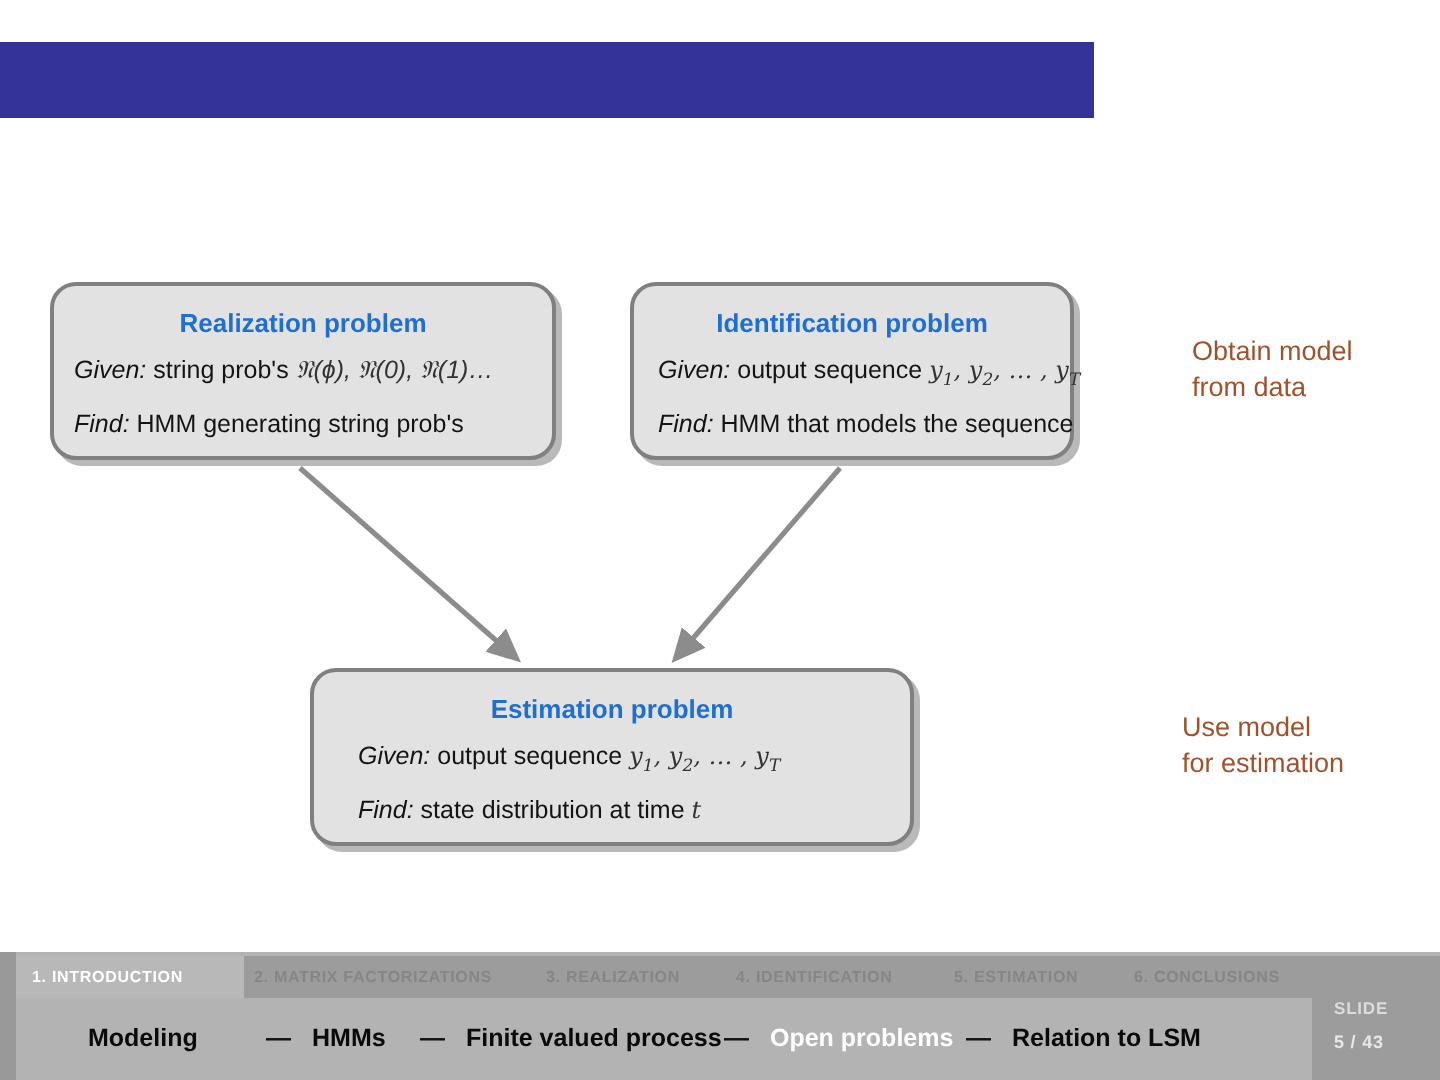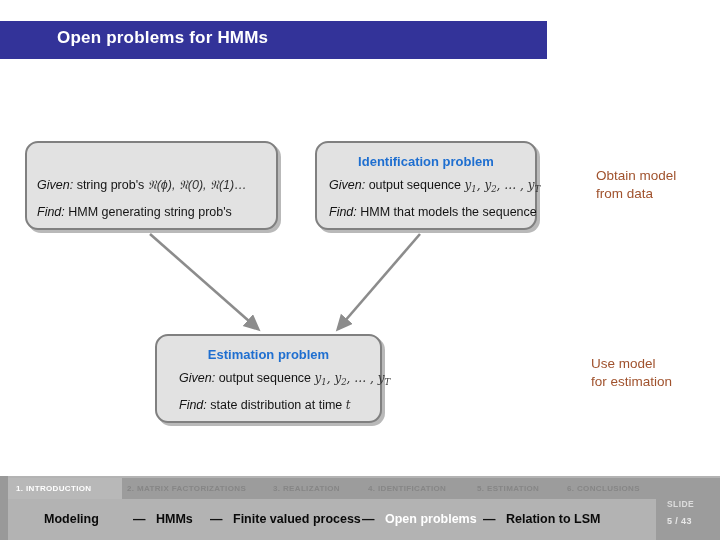--- a/index.html
+++ b/index.html
@@ -77,21 +77,21 @@
   .cal {
     font-family: Liberation Sans, sans-serif;
     font-style: italic;
     font-size: 12.5px;
     color: #333333;
   }
 
   
   #box-realization   { left: 25px;  top: 141px; width: 253px; height: 89px; }
   #box-identification{ left: 315px; top: 141px; width: 222px; height: 89px; }
-  #box-estimation    { left: 155px; top: 334px; width: 227px; height: 89px; }
+  #box-estimation    { left: 155px; top: 334px; width: 302px; height: 89px; }
 
   #box-realization   .pbox-title { top: 11px; }
   #box-identification .pbox-title{ top: 11px; }
   #box-estimation    .pbox-title { top: 11px; }
 
   
   #real-given { left: 10px;  top: 35px; }
   #real-find  { left: 10px;  top: 62px; }
   
   #iden-given { left: 12px;  top: 35px; }
@@ -216,33 +216,33 @@
     font-weight: bold;
     color: #111111;
   }
 </style>
 </head>
 <body>
 
 <div id="slide">
 
   <div id="title-bar"></div>
-  <div id="title-text">Open problems for HMMs</div>
 
   <svg id="arrows" viewBox="0 0 720 540" xmlns="http://www.w3.org/2000/svg">
     <defs>
       <marker id="ah" markerWidth="8" markerHeight="8" refX="5.2" refY="3" orient="auto">
         <path d="M0,0 L6.5,3 L0,6 z" fill="#8c8c8c"></path>
       </marker>
     </defs>
     <path d="M150,234 L258,329" stroke="#8c8c8c" stroke-width="2.6" fill="none" marker-end="url(#ah)"></path>
     <path d="M420,234 L338,329" stroke="#8c8c8c" stroke-width="2.6" fill="none" marker-end="url(#ah)"></path>
   </svg>
 
   <div class="pbox" id="box-realization">
+    <div class="pbox-title">Realization problem</div>
     <div class="pline" id="real-given">
       <span class="kw">Given:</span>
       <span>string prob's</span>
       <span class="cal">𝔑(ϕ), 𝔑(0), 𝔑(1)…</span>
     </div>
     <div class="pline" id="real-find">
       <span class="kw">Find:</span>
       <span>HMM generating string prob's</span>
     </div>
   </div>

